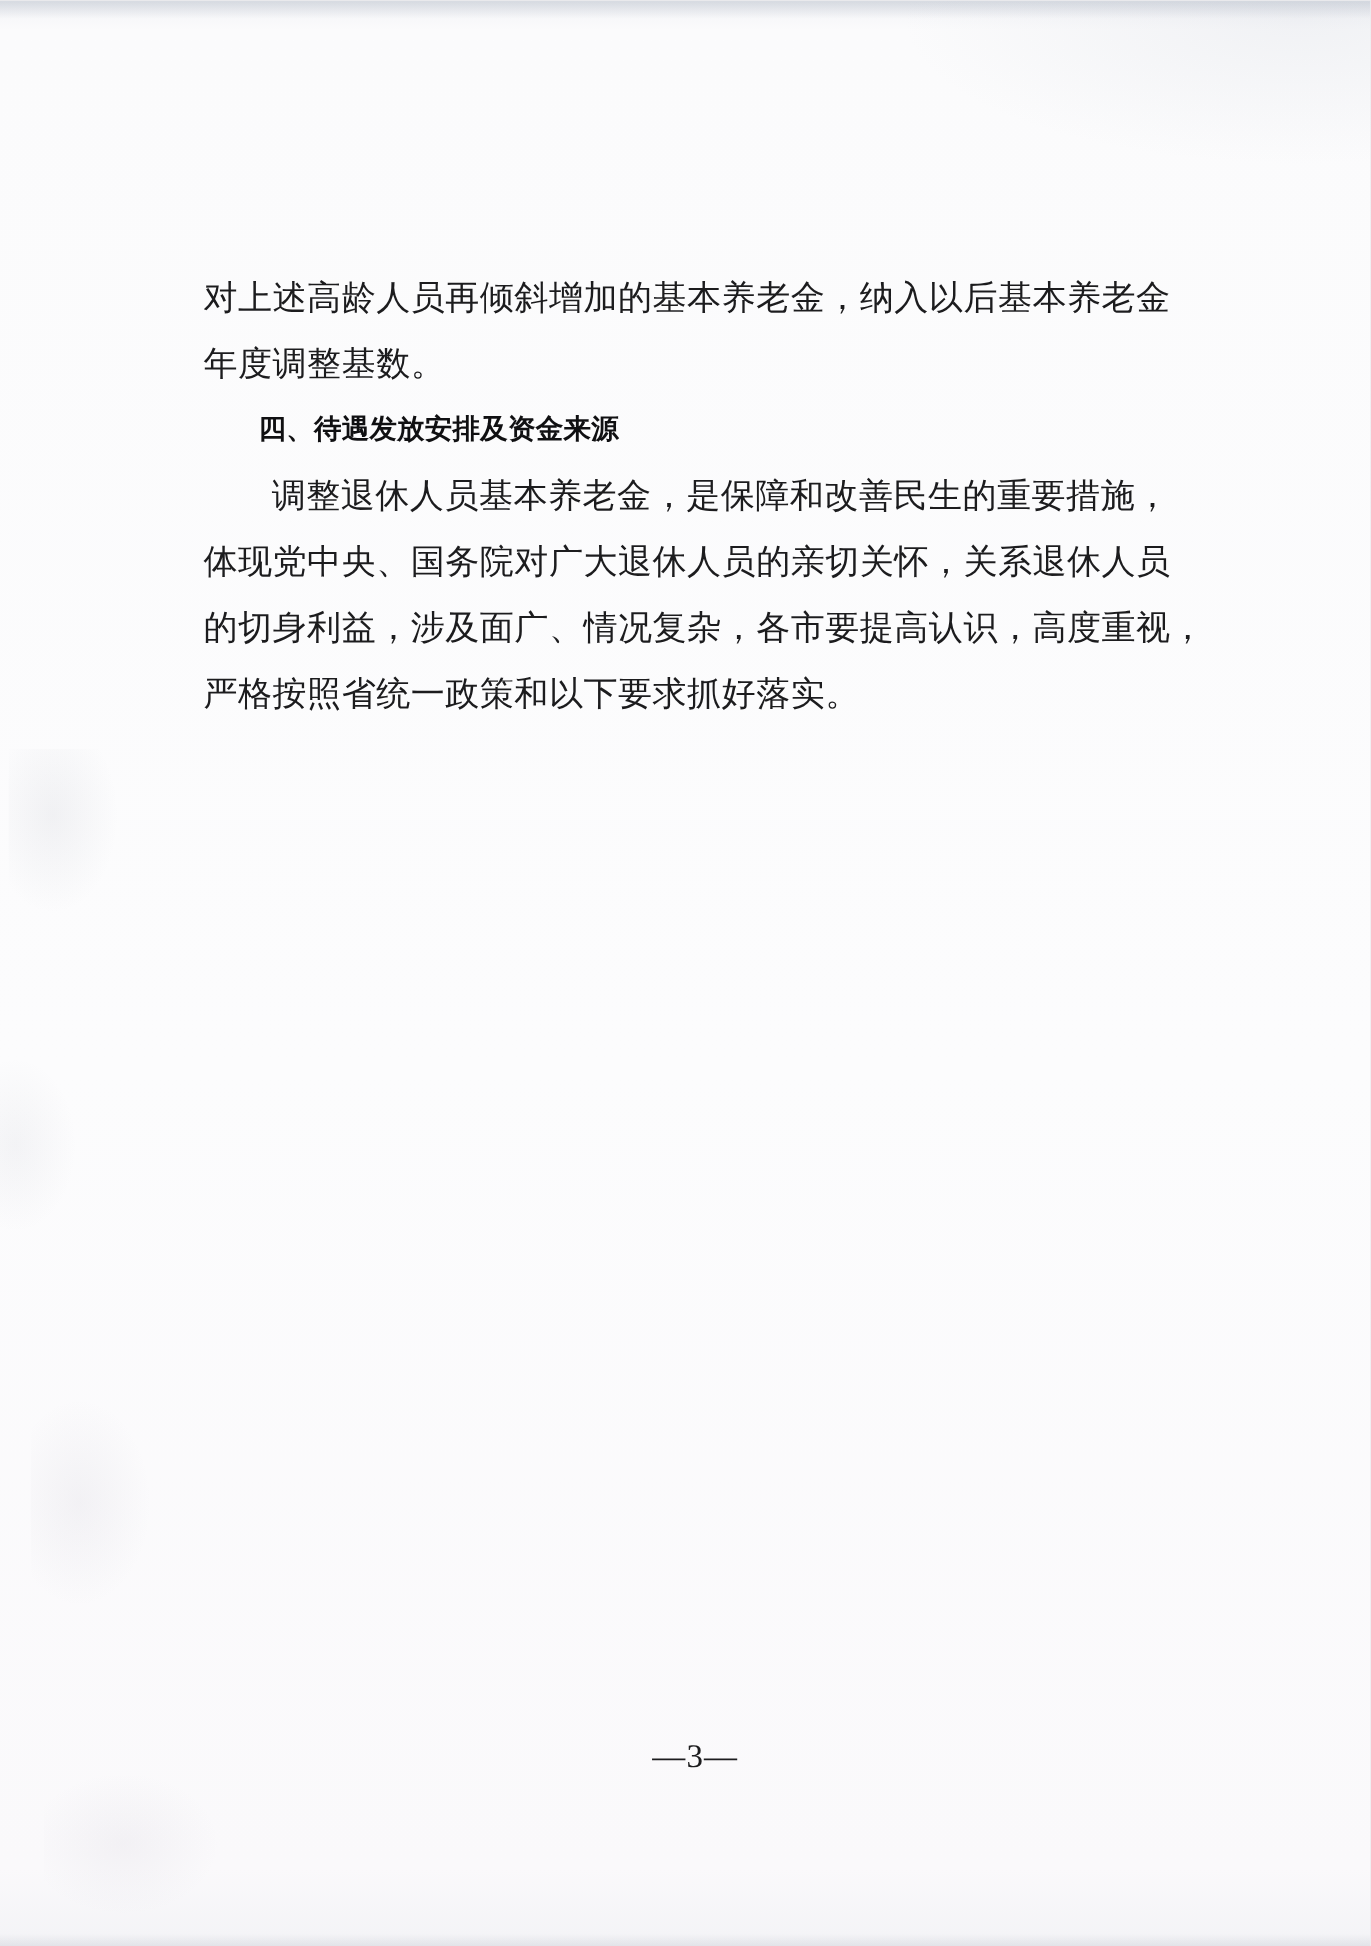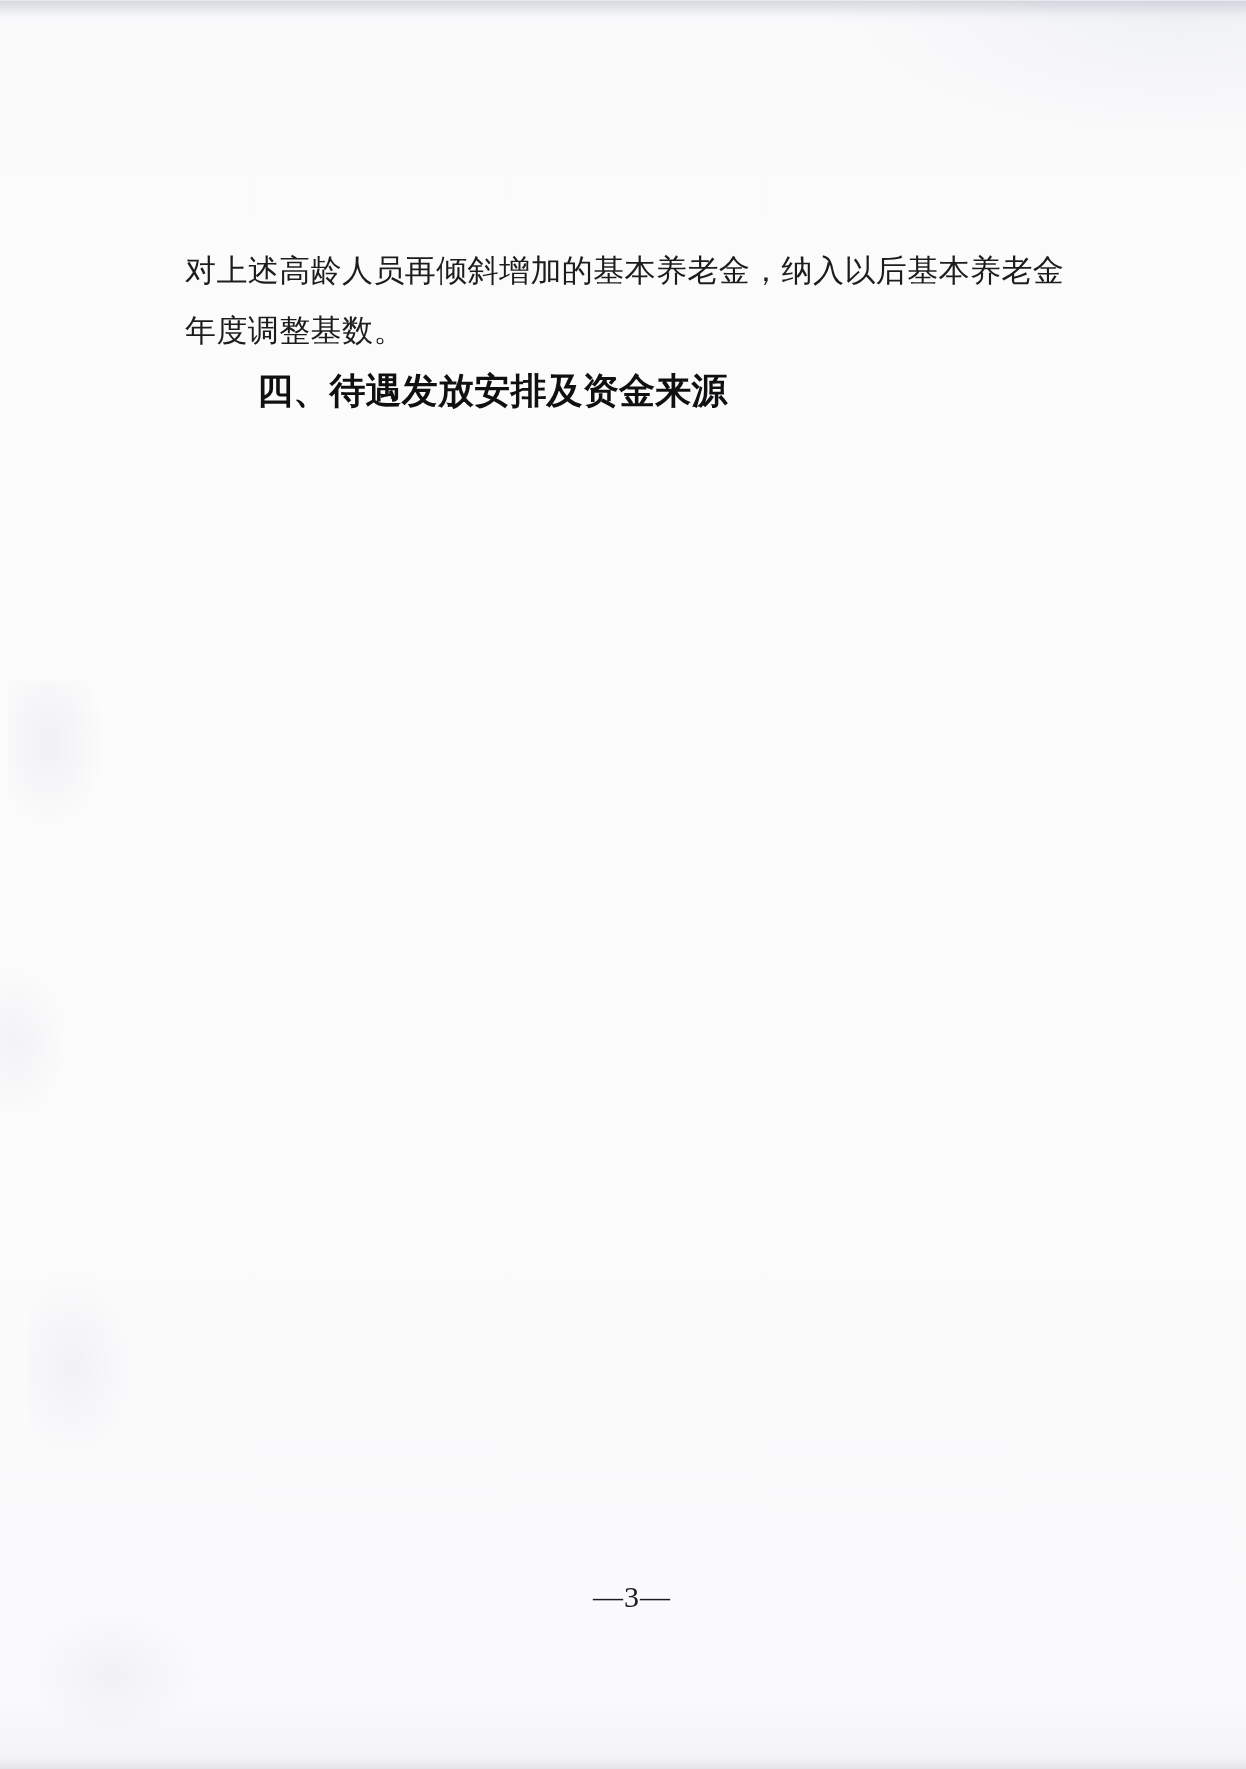--- a/index.html
+++ b/index.html
@@ -30,22 +30,22 @@
   
   .content{
     position:absolute;left:185px;top:240px;width:950px;
     color:#1c1c1e;
     font-size:31px;line-height:60px;letter-spacing:.4px;
   }
   .content p,.content h2{margin:0;white-space:pre-line;}
   .para{font-weight:400;}
   .indent{text-indent:2em;}
   .heading{
-    font-family:Liberation Sans, sans-serif;
-    font-weight:700;font-size:36px;line-height:60px;
+    font-family:Liberation Serif, serif;
+    font-weight:700;font-size:25px;line-height:60px;
     color:#101012;text-indent:2em;letter-spacing:.2px;
   }
   .num{font-weight:700;}
   .footer{
     position:absolute;left:0;top:1576px;width:1246px;
     text-align:center;padding-left:18px;box-sizing:border-box;
     font-size:30px;line-height:40px;color:#1c1c1e;letter-spacing:1px;
   }
 </style>
 </head>
@@ -57,16 +57,20 @@
   <div class="smudge-a"></div>
   <div class="smudge-b"></div>
   <div class="smudge-c"></div>
   <div class="smudge-d"></div>
   <div class="bottom-band"></div>
 
   <main class="content">
     <p class="para">对上述高龄人员再倾斜增加的基本养老金，纳入以后基本养老金
 年度调整基数。</p>
     <h2 class="heading">四、待遇发放安排及资金来源</h2>
+    <p class="para indent">调整退休人员基本养老金，是保障和改善民生的重要措施，
+体现党中央、国务院对广大退休人员的亲切关怀，关系退休人员
+的切身利益，涉及面广、情况复杂，各市要提高认识，高度重视，
+严格按照省统一政策和以下要求抓好落实。</p>
   </main>
 
   <div class="footer">—3—</div>
 </div>
 
 </body></html>

